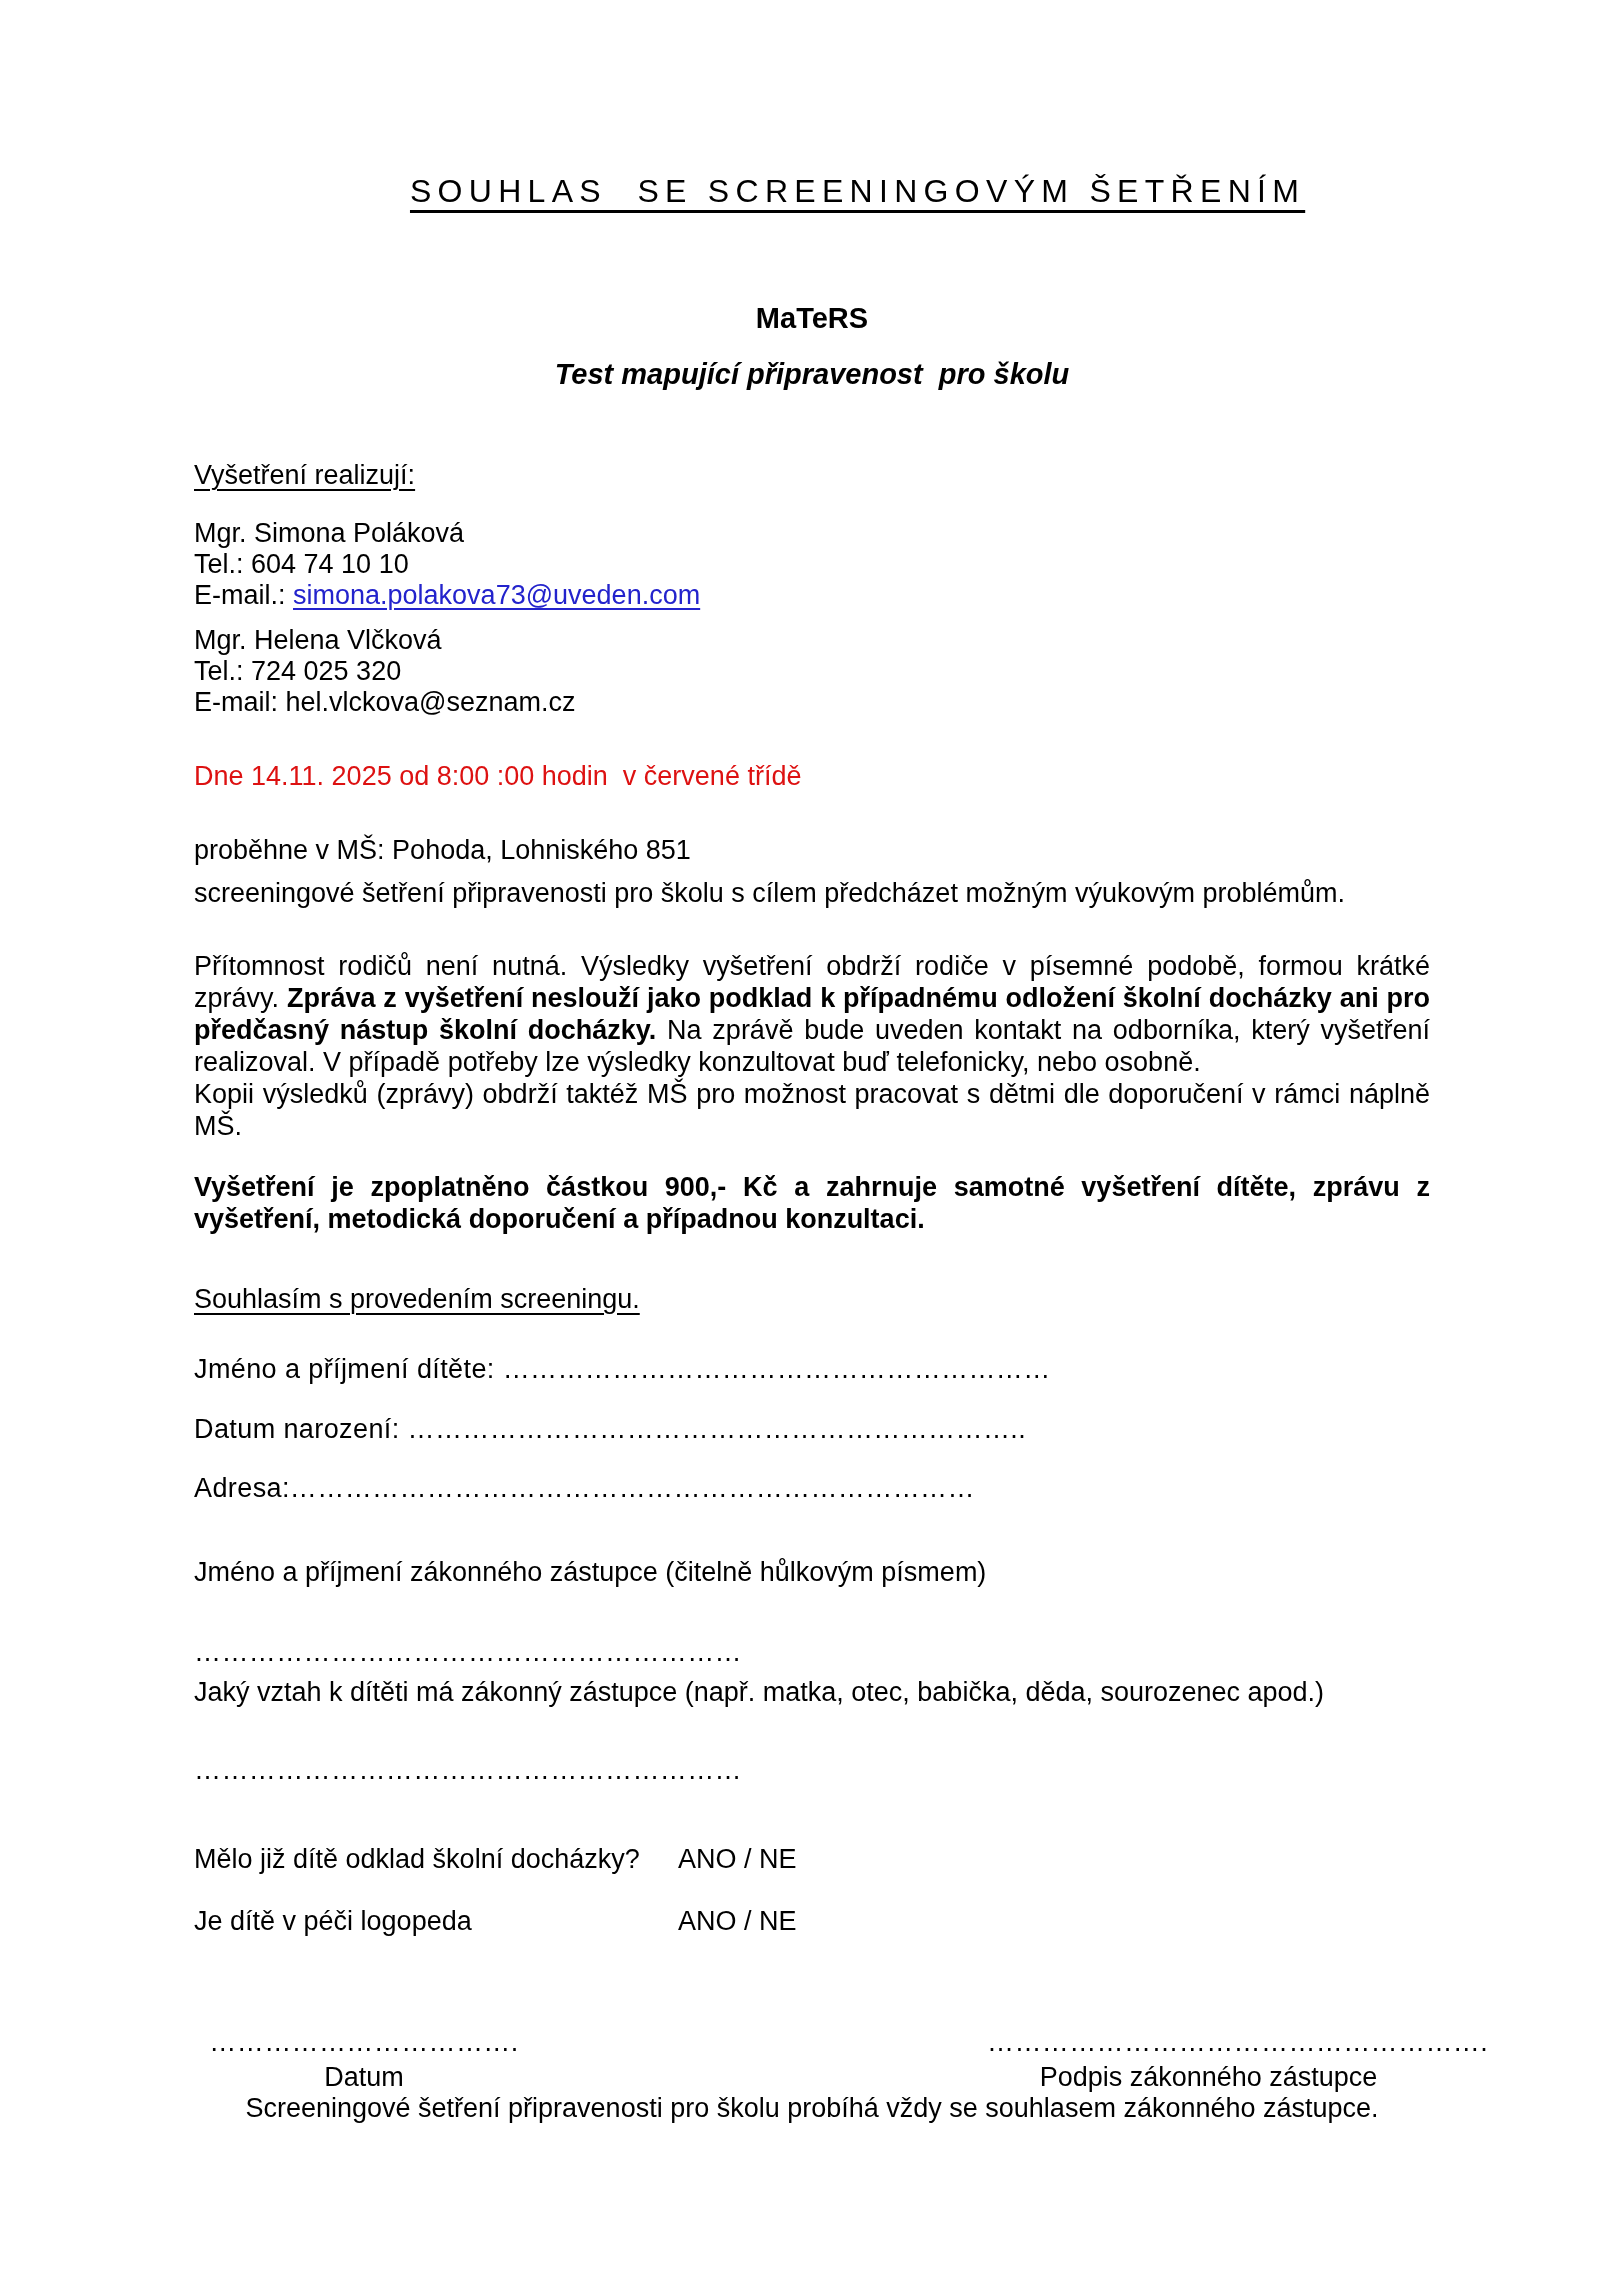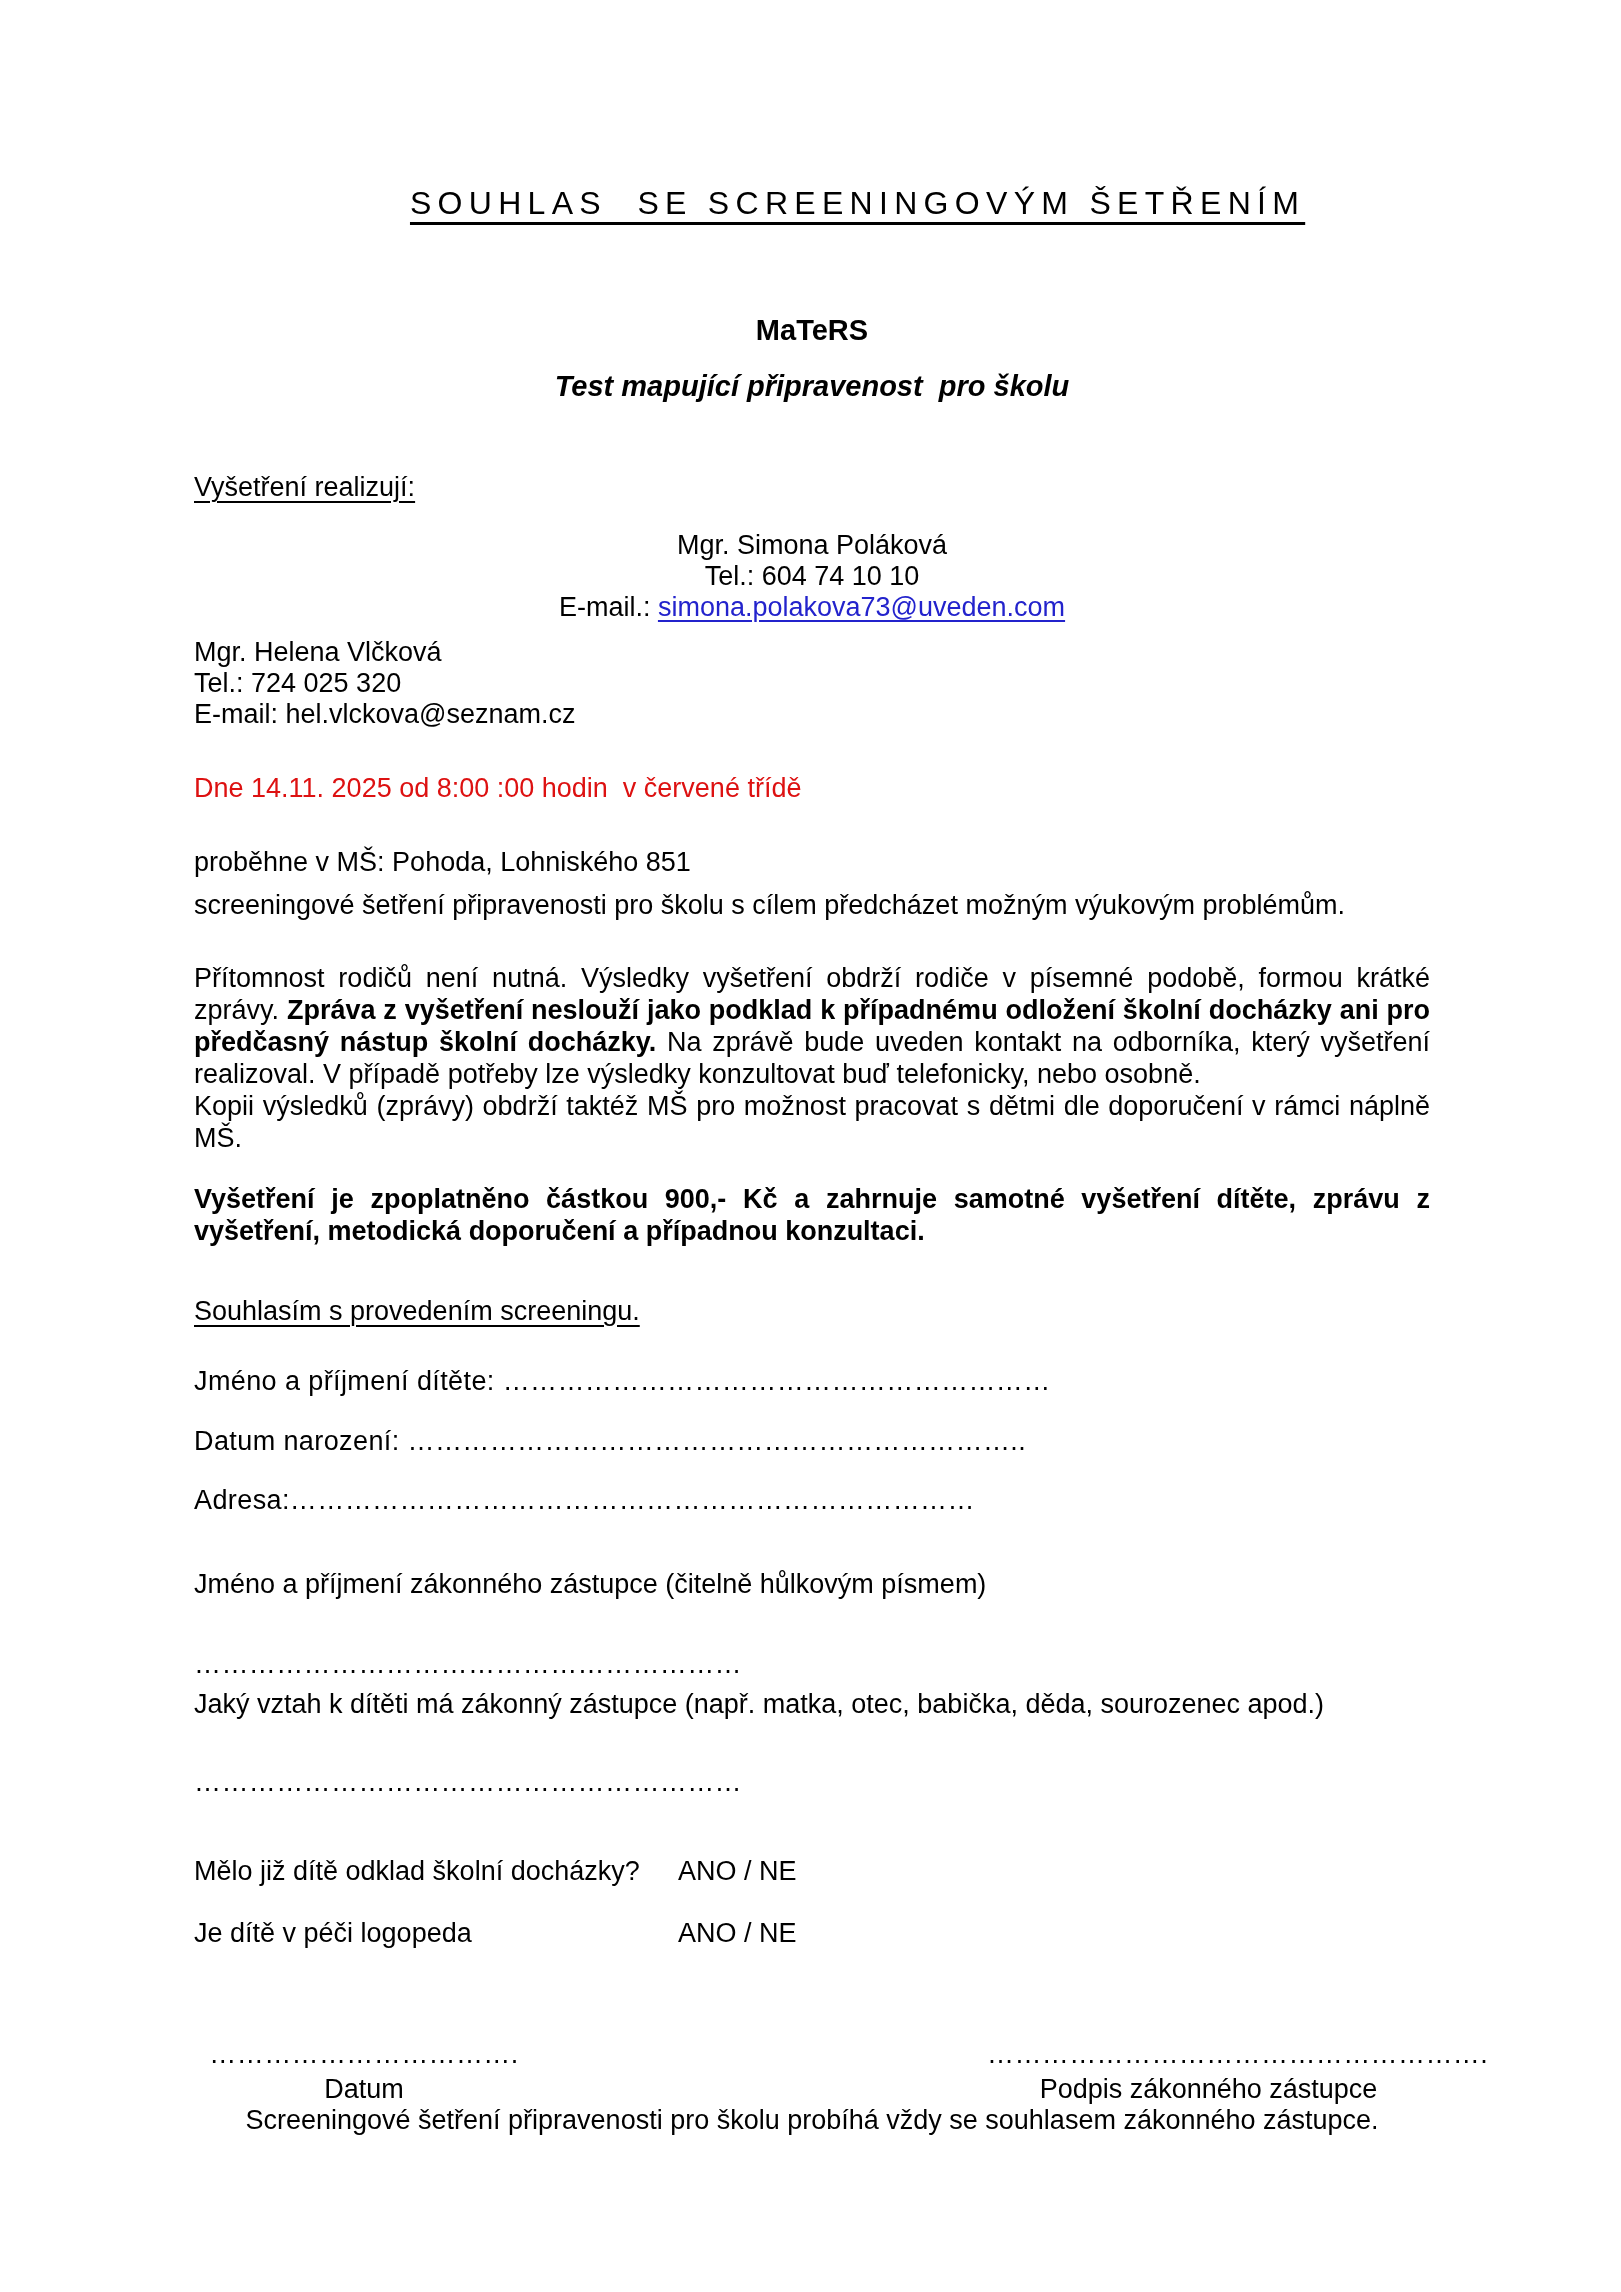--- a/index.html
+++ b/index.html
@@ -9,21 +9,21 @@
     height: 2293px;
     background: #ffffff;
     font-family: "Liberation Sans", "DejaVu Sans", sans-serif;
     font-size: 27px;
     color: #000000;
     overflow: hidden;
   }
   .content {
     position: absolute;
     left: 194px;
-    top: 12px;
+    top: 0;
     width: 1236px;
   }
   .pre { white-space: pre-wrap; }
 
   .doc-title {
     margin-top: 133px;
     text-align: center;
     font-size: 32px;
     letter-spacing: 6.3px;
     line-height: 39px;
@@ -52,21 +52,21 @@
   .line { line-height: 31px; }
 
   .examiners-heading {
     margin-top: 68px;
   }
   .examiners-heading span {
     text-decoration: underline;
     text-decoration-thickness: 1.8px;
     text-underline-offset: 5.4px;
   }
-  .examiner-block-1 { margin-top: 27px; text-align: center; }
+  .examiner-block-1 { margin-top: 27px; }
   .examiner-block-2 { margin-top: 14.3px; }
 
   .email-link {
     color: #2323cc;
     text-decoration: underline;
     text-decoration-thickness: 1.8px;
     text-underline-offset: 3.6px;
     cursor: pointer;
   }
 

